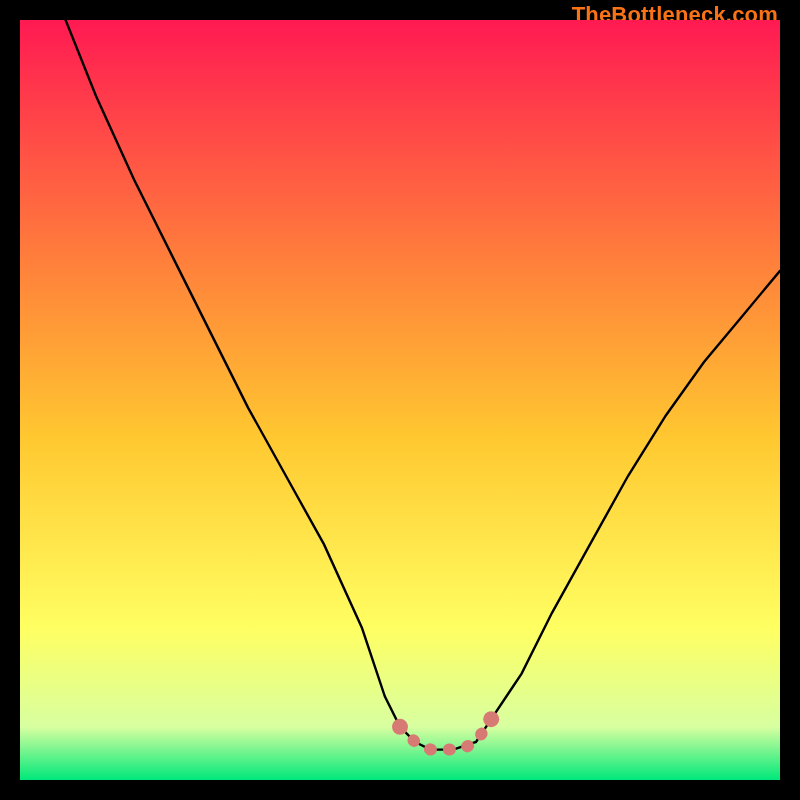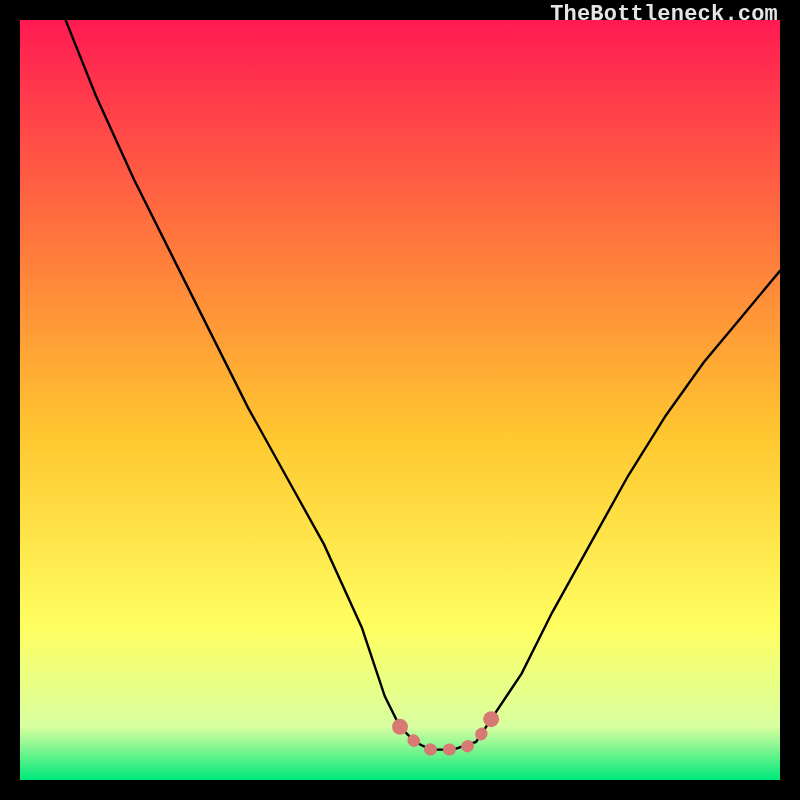--- a/index.html
+++ b/index.html
@@ -22,24 +22,24 @@
     position: absolute;
     left: 20px;
     top: 20px;
     width: 760px;
     height: 760px;
   }
   .watermark {
     position: absolute;
     top: 2px;
     right: 22px;
-    font-family: Liberation Mono, monospace;
+    font-family: Liberation Sans, sans-serif;
     font-size: 22px;
     font-weight: 600;
-    color: #e5e5e5;
+    color: #f97316;
     letter-spacing: 0.2px;
     user-select: none;
   }
   svg {
     display: block;
   }
 </style>
 </head>
 <body>
 

